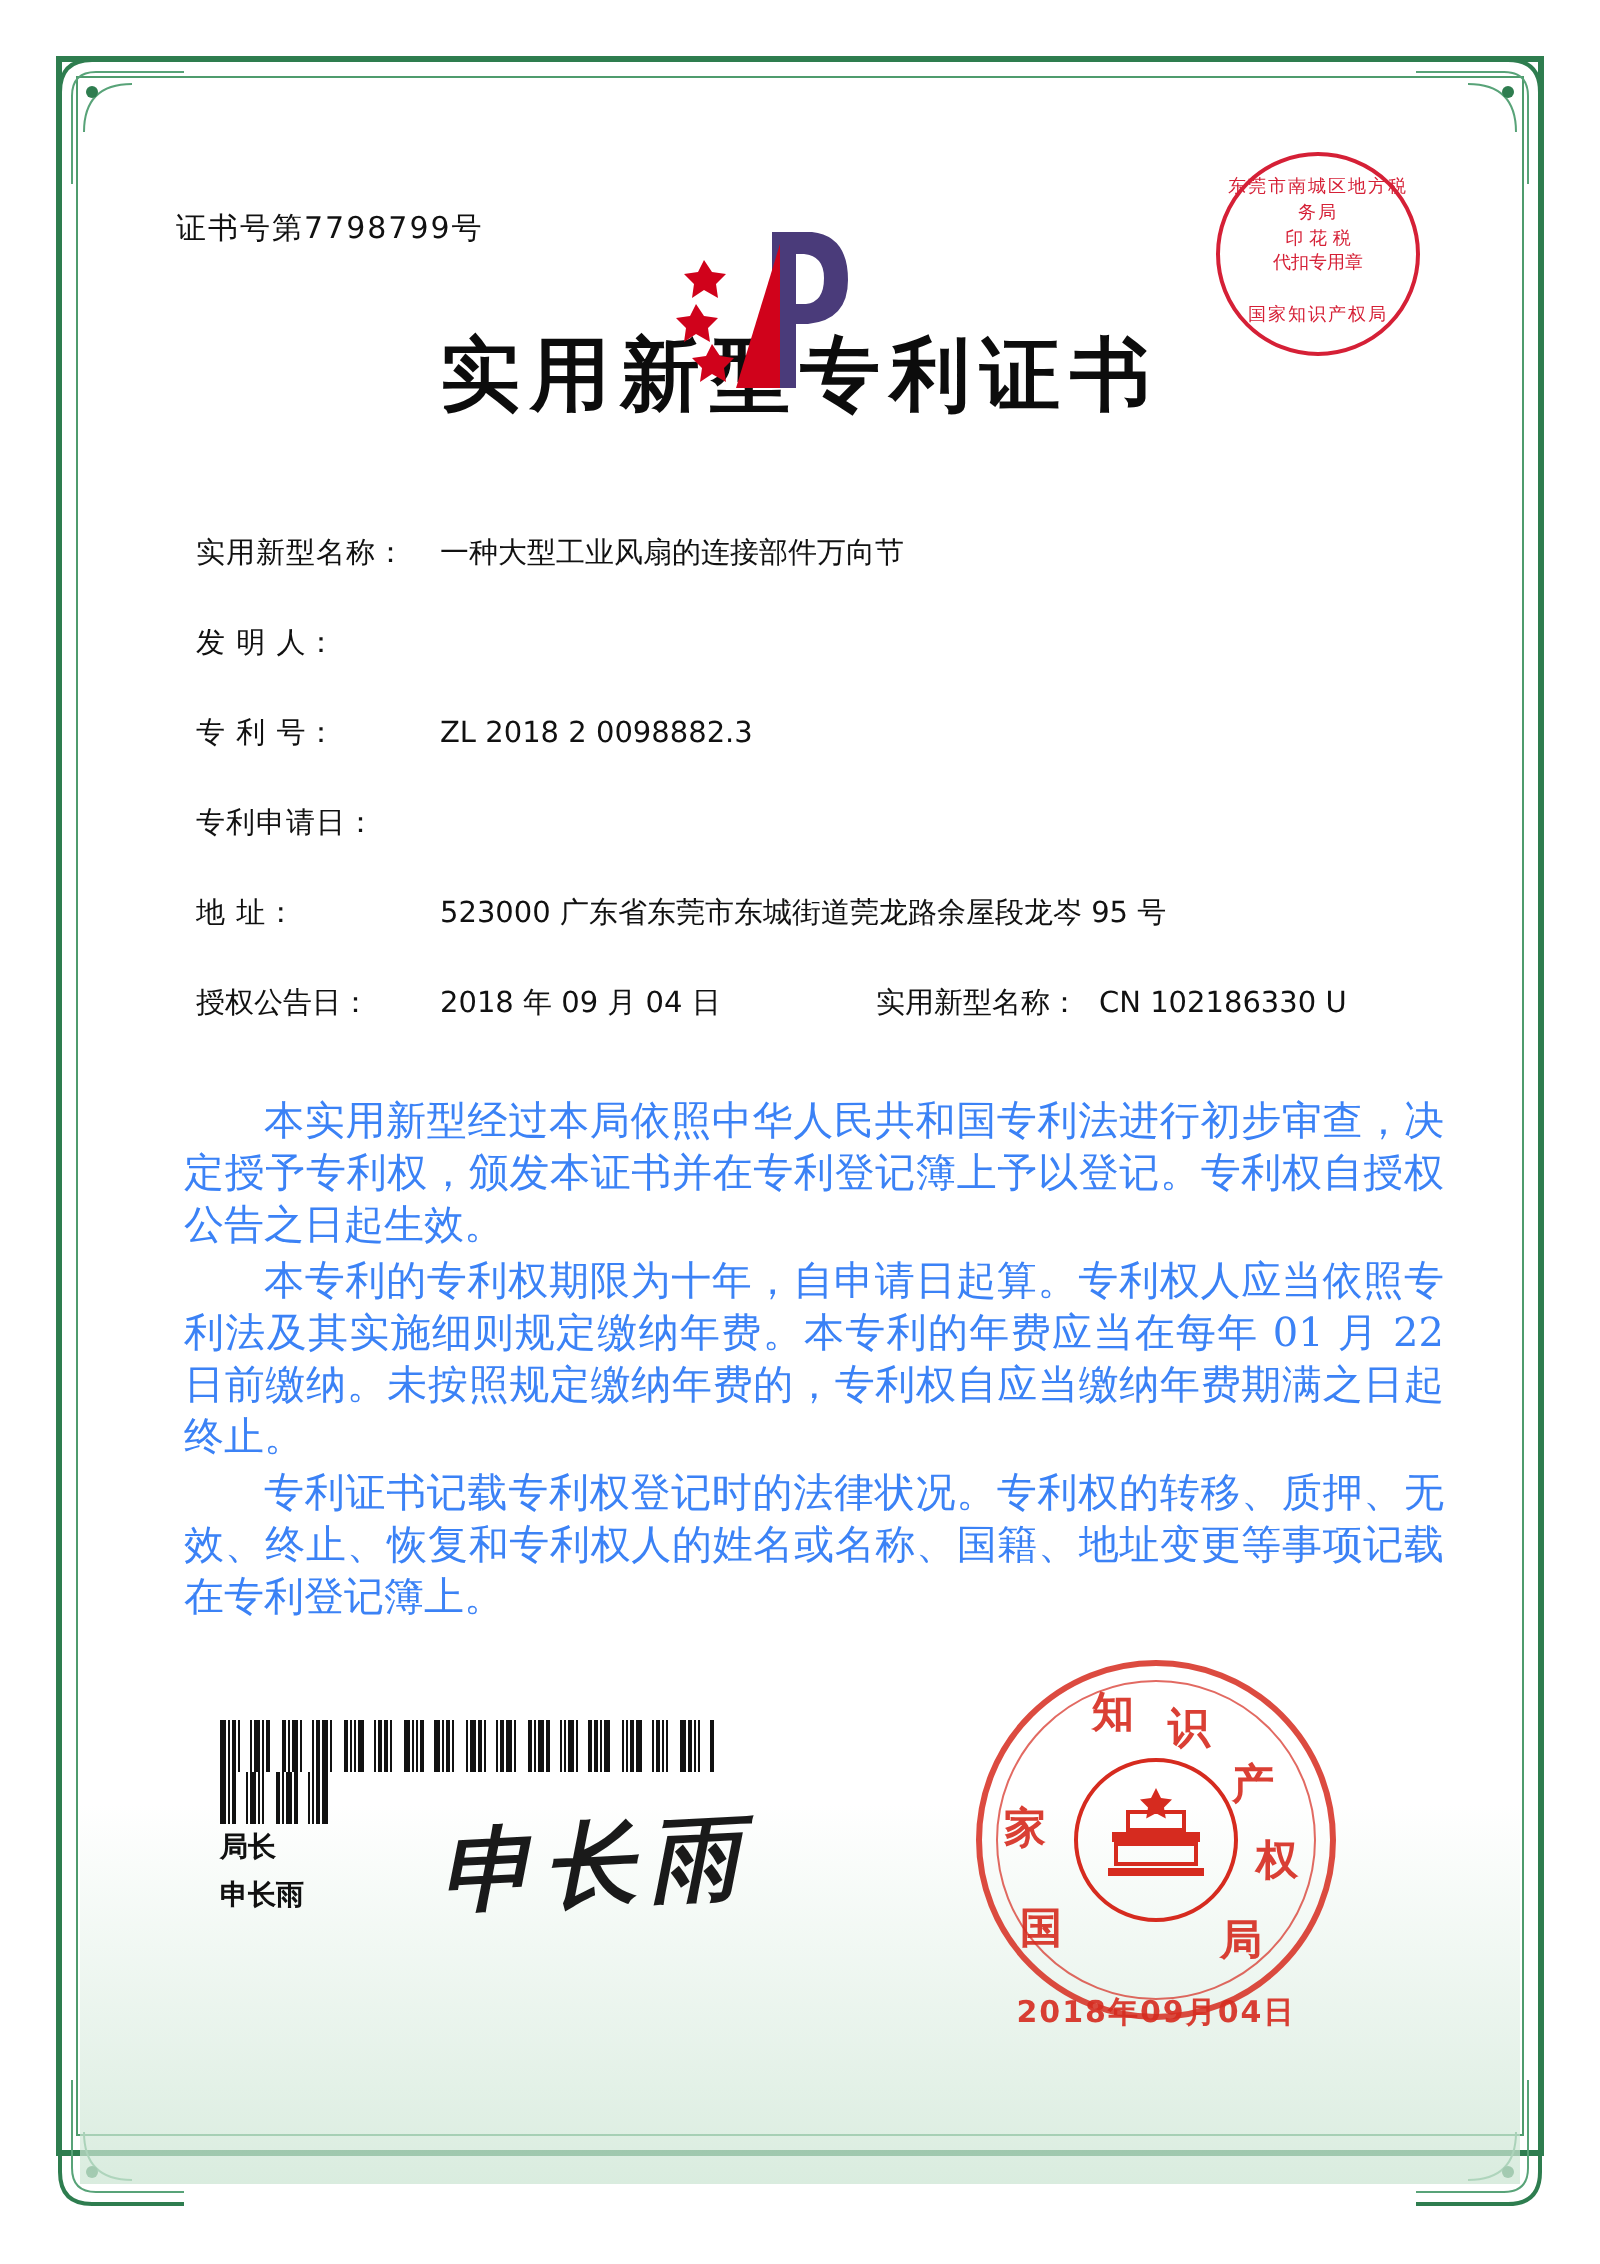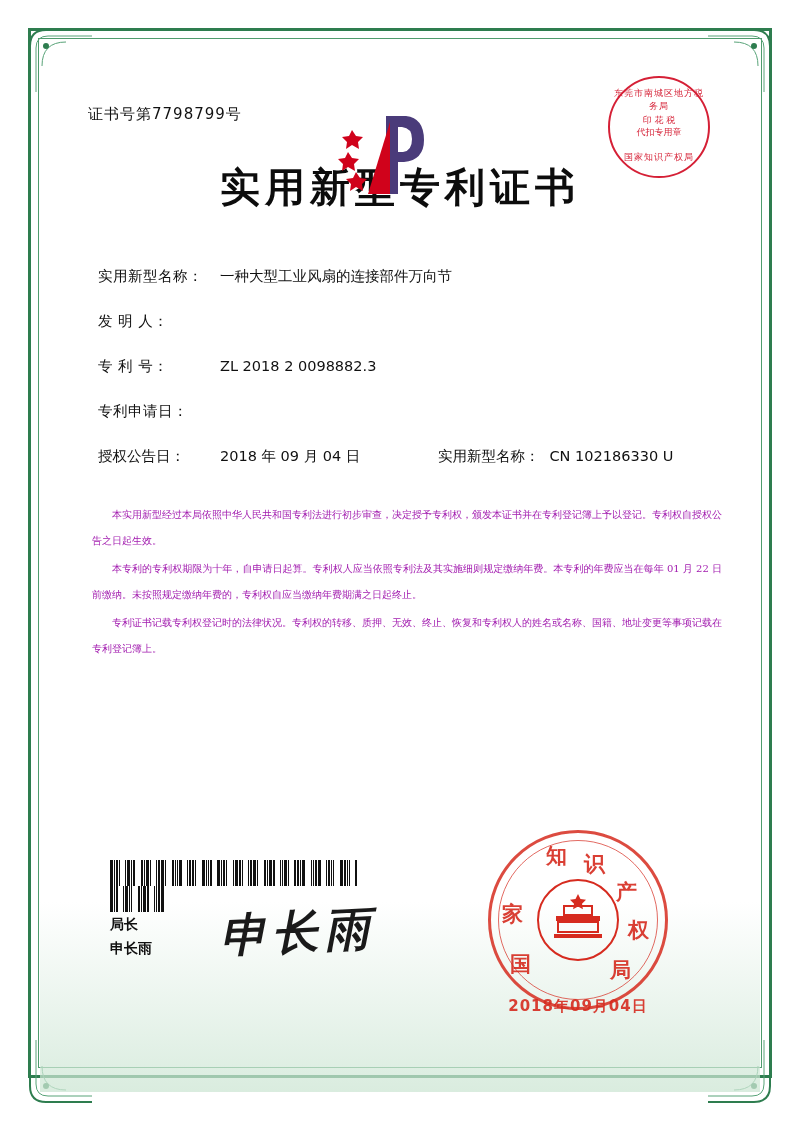--- a/index.html
+++ b/index.html
@@ -189,23 +189,23 @@
   .frow-split .seg.right .flabel3 {
     flex: 0 0 auto;
     margin-right: 10px;
   }
 
   .paras {
     margin-top: 22px;
     margin-left: 22px;
     margin-right: 8px;
     font-family: "DejaVu Serif", serif;
-    font-size: 10px;
+    font-size: 20px;
     line-height: 26px;
-    color: #a21caf;
+    color: #3b82f6;
     text-align: justify;
   }
   .paras p {
     margin: 0 0 2px 0;
     text-indent: 2em;
   }
 
   
   .barcode {
     position: absolute;
@@ -392,20 +392,24 @@
       <div class="frow">
         <div class="flabel">专 利 号：</div>
         <div class="fvalue">ZL 2018 2 0098882.3</div>
       </div>
 
       <div class="frow">
         <div class="flabel">专利申请日：</div>
       </div>
 
 
+      <div class="frow">
+        <div class="flabel">地        址：</div>
+        <div class="fvalue">523000 广东省东莞市东城街道莞龙路余屋段龙岑 95 号</div>
+      </div>
 
       <div class="frow-split">
         <div class="seg left">
           <div class="flabel2">授权公告日：</div>
           <div>2018 年 09 月 04 日</div>
         </div>
         <div class="seg right">
           <div class="flabel3">实用新型名称：</div>
           <div>CN 102186330 U</div>
         </div>

